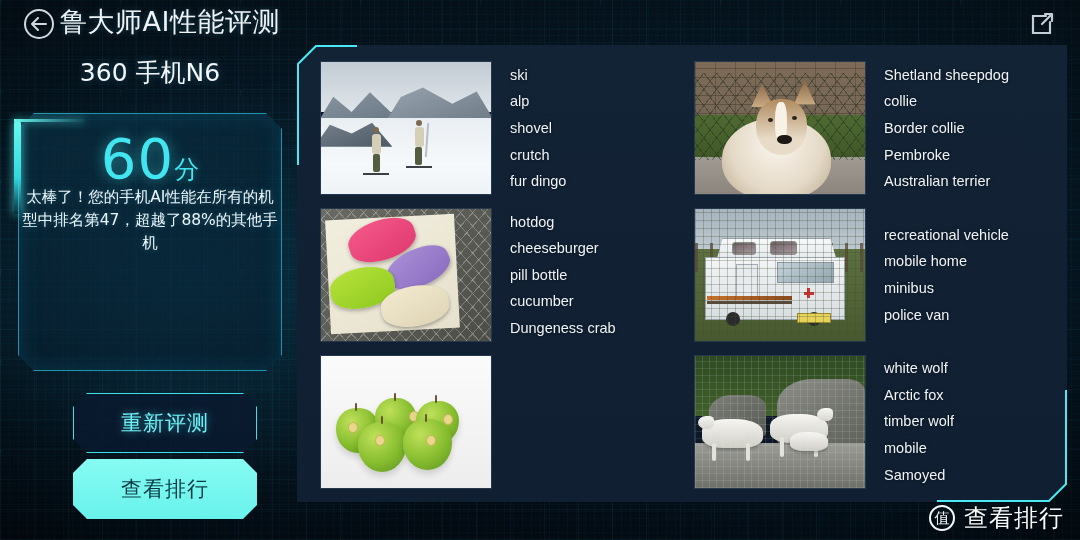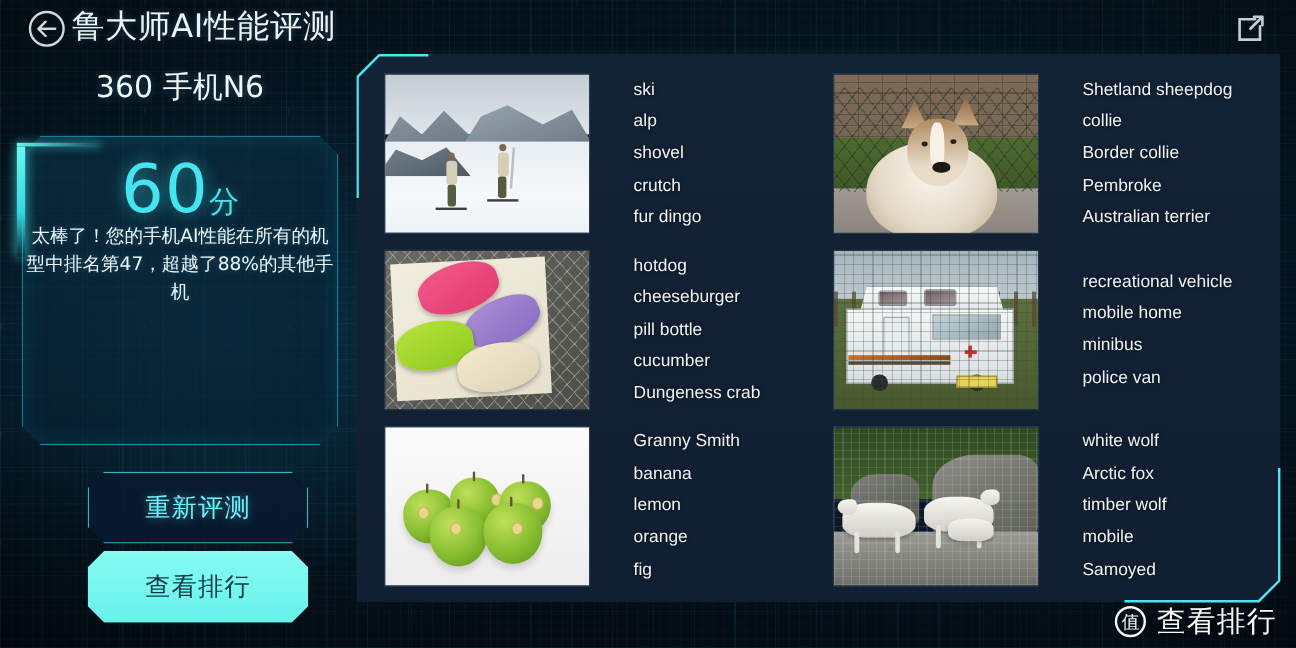--- a/index.html
+++ b/index.html
@@ -147,21 +147,21 @@
   .grid {
     position:absolute; left:310px; top:55px; width:748px; height:440px; z-index:7;
     display:grid; grid-template-columns:1fr 1fr; grid-template-rows:repeat(3,1fr);
     column-gap:0; row-gap:0;
   }
   .cell { display:flex; align-items:center; padding:0 0 0 10px; }
   .thumb {
     width:172px; height:134px; flex:0 0 172px;
     border:1px solid #24384e; background:#0d1828; position:relative; overflow:hidden;
   }
-  .labels { padding-left:36px; }
+  .labels { padding-left:18px; }
   .labels li {
     list-style:none; color:#f0f4f8; font-size:14.5px; line-height:26.6px;
     text-shadow:0 0 3px rgba(0,0,0,.6); white-space:nowrap;
   }
 
   
   .art { position:absolute; inset:0; }
 
   
   .ski .sky { position:absolute; left:0; top:0; right:0; height:38%;
@@ -476,27 +476,20 @@
           <div class="stem" style="left:67%;top:30%"></div>
           <div class="lbl" style="left:72%;top:44%"></div>
           <div class="a" style="left:22%;top:50%;width:28%;height:38%"></div>
           <div class="stem" style="left:35%;top:46%"></div>
           <div class="lbl" style="left:32%;top:60%"></div>
           <div class="a" style="left:48%;top:48%;width:29%;height:39%"></div>
           <div class="stem" style="left:61%;top:44%"></div>
           <div class="lbl" style="left:62%;top:60%"></div>
         </div>
       </div>
-      <ul class="labels">
-        <li>Granny Smith</li>
-        <li>banana</li>
-        <li>lemon</li>
-        <li>orange</li>
-        <li>fig</li>
-      </ul>
     </div>
 
     <div class="cell">
       <div class="thumb">
         <div class="art wolf">
           <div class="grass"></div>
             <div class="rockbg"></div>
             <div class="rock2"></div>
           <div class="ledge"></div>
           <div class="w" style="left:4%;top:48%;width:36%;height:22%"></div>

